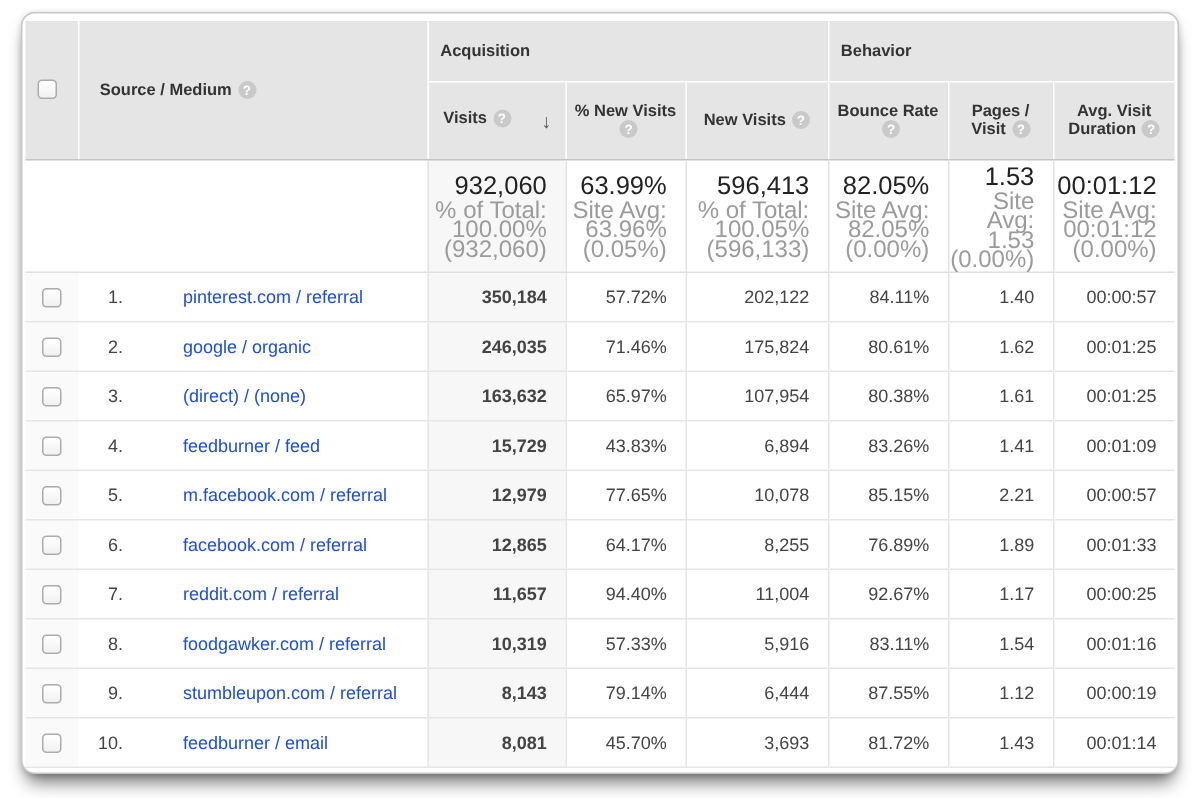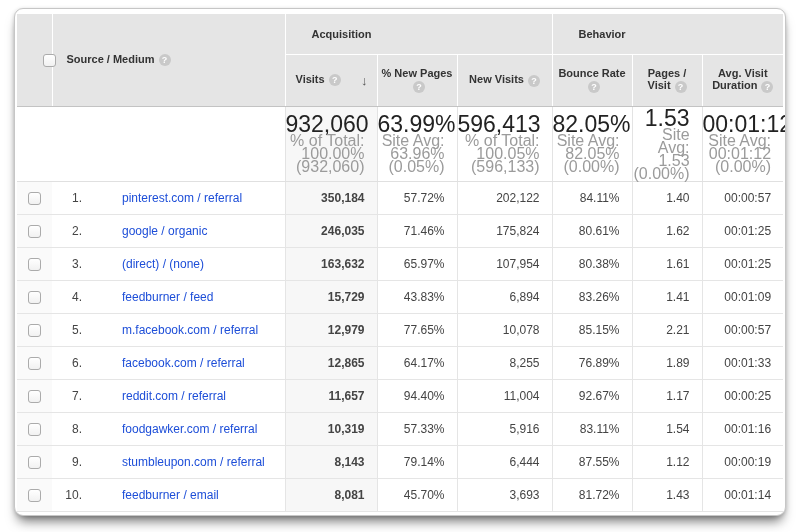--- a/index.html
+++ b/index.html
@@ -27,21 +27,21 @@
   
   thead th {
     background: #e5e5e5;
     color: #333;
     font-size: 11px;
     font-weight: bold;
     vertical-align: middle;
     border-left: 1px solid #ffffff;
   }
   thead tr.group-row th:first-child { border-left: none; }
-  tr.group-row th { height: 40px; text-align: left; padding-left: 26px; }
+  tr.group-row th { height: 40px; text-align: left; padding-left: 8px; }
   tr.group-row th.span-cell { border-bottom: 1px solid #ffffff; }
   tr.cols-row th { height: 52px; text-align: center; padding: 0 4px; }
   th.hdr-bottom { border-bottom: 1px solid #c3c3c3 !important; margin-top: 18px; }
   th.cb-hdr { text-align: center; padding-left: 0; }
 
   .visits-hdr {
     display: flex; align-items: flex-start; justify-content: space-between;
     padding: 0 5px 0 6px;
   }
   .sort-arrow { font-size: 13px; color: #555; font-weight: bold; cursor: pointer; }
@@ -67,21 +67,21 @@
     background: linear-gradient(#ffffff, #f1f1f1);
     border: 1px solid #ababab;
     border-radius: 3px;
     vertical-align: middle;
     cursor: pointer;
   }
 
   
   tr.totals td { height: 75px; border-bottom: 1px solid #e0e0e0; vertical-align: middle; }
   tr.totals td.metric { border-left: 1px solid #e3e3e3; text-align: right; padding-right: 12px; }
-  .big-val { font-size: 23px; color: #222; line-height: 20px; }
+  .big-val { font-size: 17px; color: #222; line-height: 20px; }
   .sub-line { font-size: 16px; color: #9b9b9b; line-height: 13px; }
 
   
   tbody tr.data-row td {
     height: 33px;
     border-bottom: 1px solid #e5e5e5;
     font-size: 12px;
     color: #444;
     vertical-align: middle;
   }
@@ -125,21 +125,21 @@
         </th>
       </tr>
       <tr class="cols-row">
         <th class="hdr-bottom">
           <span class="visits-hdr">
             <span><span>Visits</span><span class="help">?</span></span>
             <span class="sort-arrow">↓</span>
           </span>
         </th>
         <th class="hdr-bottom">
-          <span>% New Pages</span><span class="help">?</span>
+          <span>% New Visits</span><span class="help">?</span>
         </th>
         <th class="hdr-bottom">
           <span>New Visits</span><span class="help">?</span>
         </th>
         <th class="hdr-bottom">
           <span>Bounce Rate</span><span class="help">?</span>
         </th>
         <th class="hdr-bottom">
           <span>Pages / Visit</span><span class="help">?</span>
         </th>

